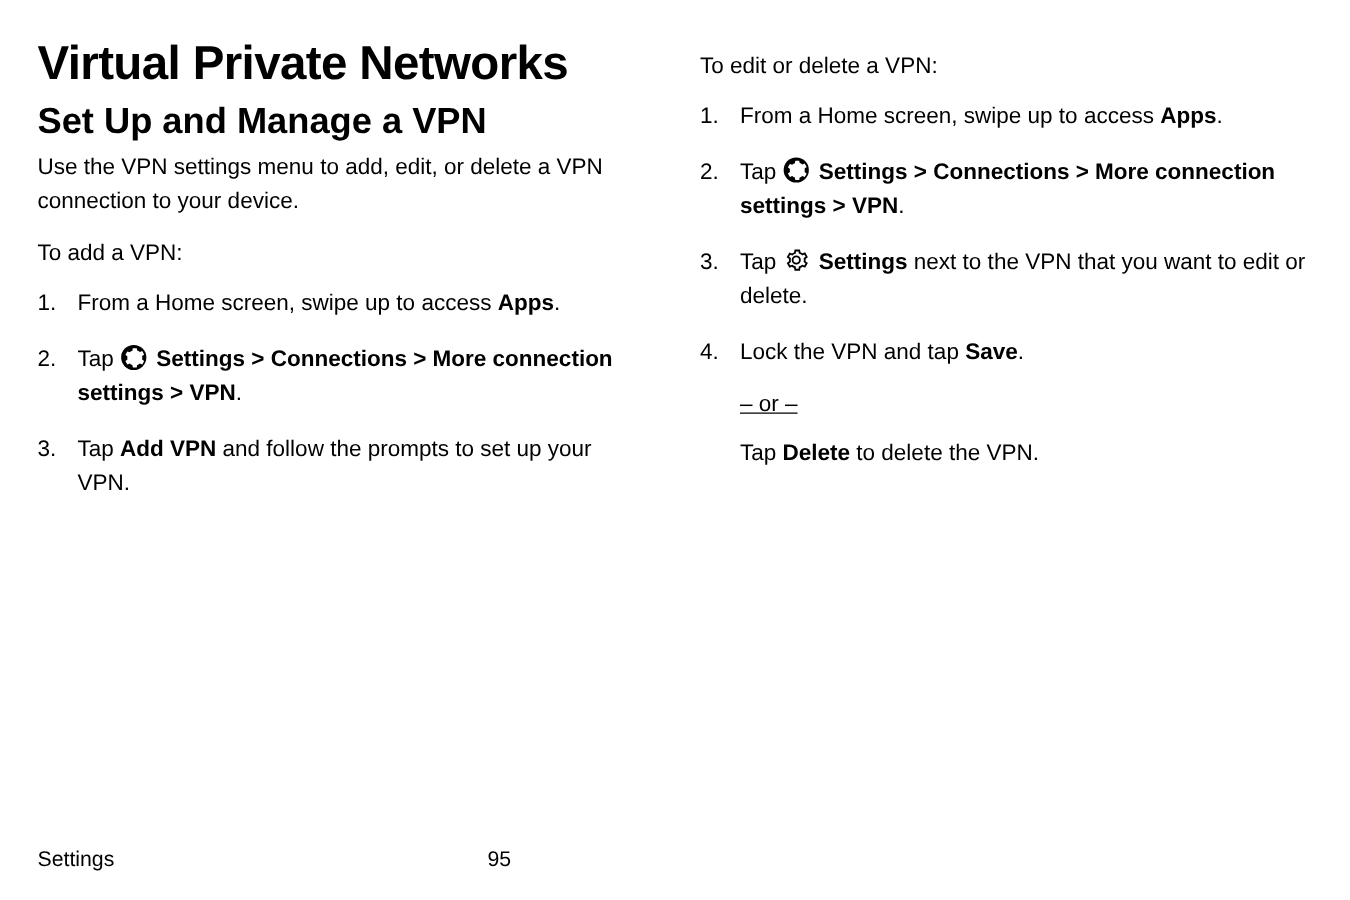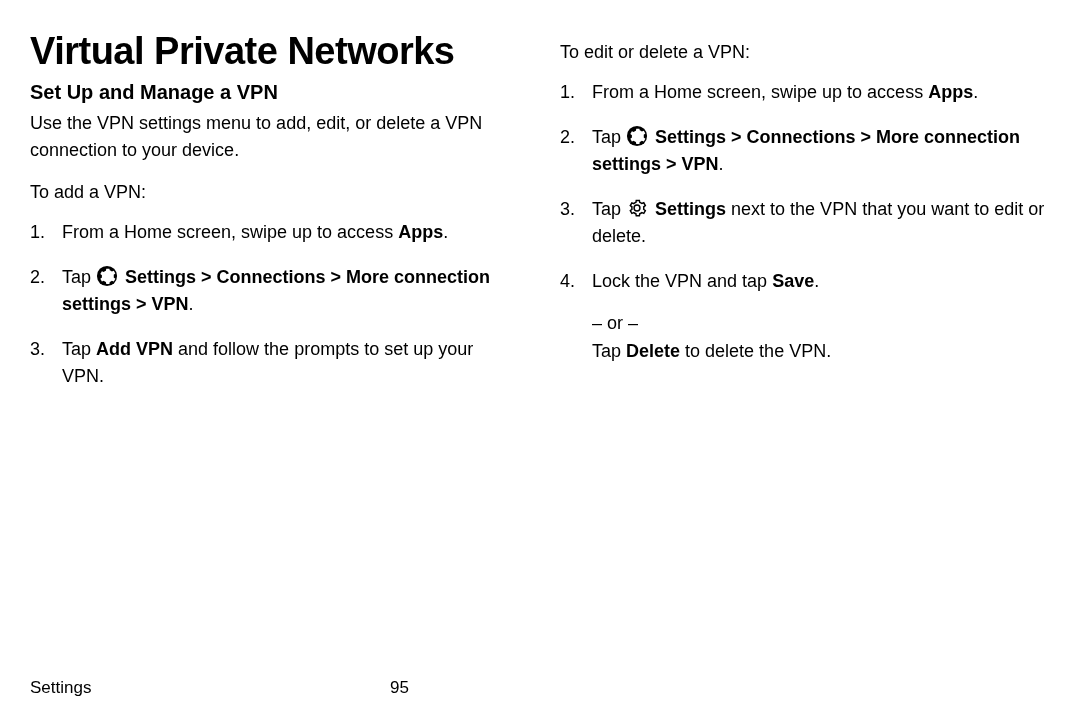--- a/index.html
+++ b/index.html
@@ -26,21 +26,21 @@
     }
     .intro {
       font-size: 18px;
       line-height: 1.5;
       margin-bottom: 28px;
     }
     .link {
       text-decoration: underline;
     }
     h2 {
-      font-size: 20px;
+      font-size: 29px;
       font-weight: 700;
       margin-bottom: 6px;
     }
     .body-text {
       font-size: 18px;
       line-height: 1.5;
       margin-bottom: 18px;
     }
     .sub-intro {
       font-size: 18px;
@@ -72,21 +72,22 @@
       width: 22px;
       height: 22px;
       vertical-align: middle;
       position: relative;
       top: -2px;
       margin-right: 2px;
     }
     .or-line {
       font-size: 18px;
       padding-left: 32px;
-      margin-bottom: 7px;
+      margin-bottom: 18px;
+      text-decoration: underline;
     }
     .after-or {
       font-size: 18px;
       padding-left: 32px;
     }
     .footer {
       position: absolute;
       bottom: 22px;
       left: 30px;
       right: 30px;

